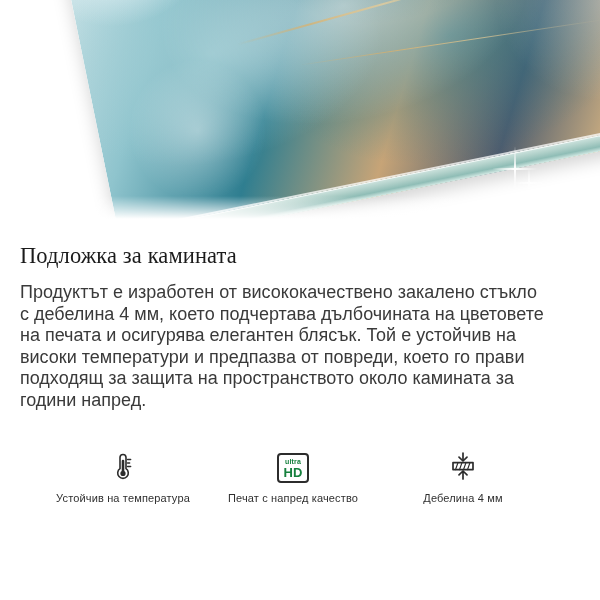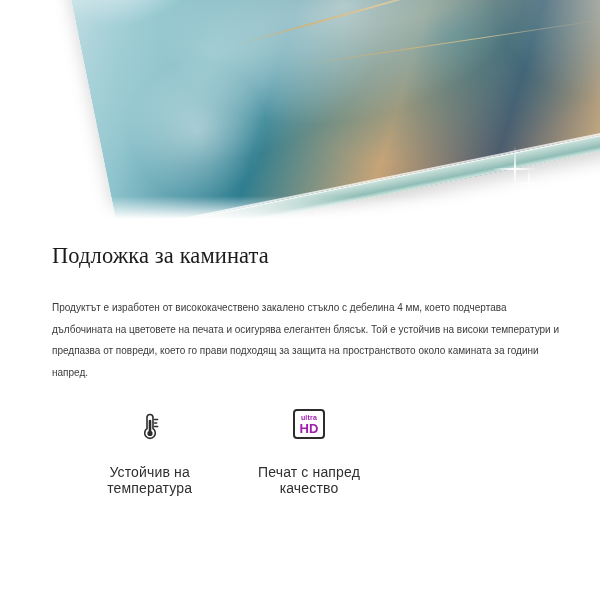--- a/index.html
+++ b/index.html
@@ -143,35 +143,35 @@
     background: linear-gradient(90deg, #ffffff 0%, rgba(255,255,255,0) 100%);
   }
   .hero-fade-bottom {
     position: absolute;
     left: 0; right: 0; bottom: 0; height: 26px;
     background: linear-gradient(180deg, rgba(255,255,255,0) 0%, #ffffff 88%);
   }
 
   
   .content {
-    padding: 18px 34px 0 52px;
+    padding: 18px 34px 0 20px;
   }
   .headline {
     font-family: "Liberation Serif", serif;
     font-size: 22.5px;
     line-height: 31px;
     color: #1b1b1b;
     font-weight: 400;
     letter-spacing: 0.1px;
   }
   .headline .l2 { display: block; }
 
   .body-copy {
-    margin-top: 26px;
-    font-size: 10px;
+    margin-top: 11px;
+    font-size: 18px;
     line-height: 21.5px;
     color: #3a3a3a;
     max-width: 524px;
   }
 
   
   .features {
     margin-top: 20px;
     display: grid;
     grid-template-columns: repeat(3, 1fr);
@@ -182,27 +182,27 @@
     display: flex;
     flex-direction: column;
     align-items: center;
     justify-content: flex-start;
     padding: 6px 4px 2px;
   }
   .feature-icon {
     width: 46px;
     height: 46px;
     display: flex;
-    align-items: flex-start;
+    align-items: flex-end;
     justify-content: center;
-    color: #a21caf;
+    color: #15803d;
   }
   .feature-label {
     margin-top: 9px;
-    font-size: 14px;
+    font-size: 11px;
     color: #2f2f2f;
     text-align: center;
     letter-spacing: 0.15px;
   }
   .ultrahd-box {
     border: 2px solid #2c2c2c;
     border-radius: 4px;
     width: 32px;
     height: 30px;
     display: flex;
@@ -271,16 +271,32 @@
             <span class="u1">ultra</span>
             <span class="u2">HD</span>
           </div>
         </div>
         <div class="feature-label">Печат с напред качество</div>
       </div>
 
 
 
 
+      <div class="feature">
+        <div class="feature-icon">
+          <svg width="34" height="34" viewBox="0 0 34 34" fill="none" stroke="#2c2c2c" stroke-width="1.7" stroke-linecap="round" stroke-linejoin="round">
+            <path d="M17 4v7"></path>
+            <path d="M13 8.2 17 12l4-3.8"></path>
+            <rect x="7" y="13.6" width="20" height="7" stroke-width="1.7"></rect>
+            <line x1="9.5" y1="20.6" x2="12" y2="13.6" stroke-width="1.2"></line>
+            <line x1="13.5" y1="20.6" x2="16" y2="13.6" stroke-width="1.2"></line>
+            <line x1="17.5" y1="20.6" x2="20" y2="13.6" stroke-width="1.2"></line>
+            <line x1="21.5" y1="20.6" x2="24" y2="13.6" stroke-width="1.2"></line>
+            <path d="M17 30v-7"></path>
+            <path d="M13 25.8 17 22l4 3.8"></path>
+          </svg>
+        </div>
+        <div class="feature-label">Дебелина 4 мм</div>
+      </div>
 
     </div>
   </div>
 </div>
 
 </body></html>

